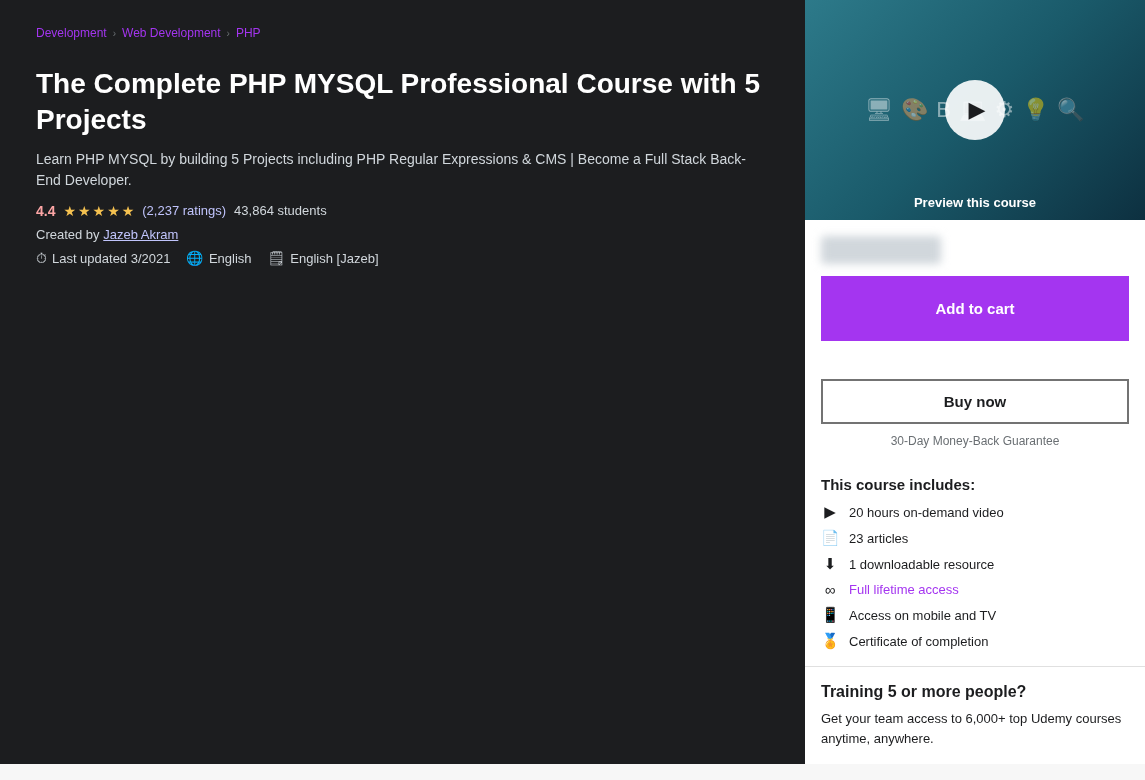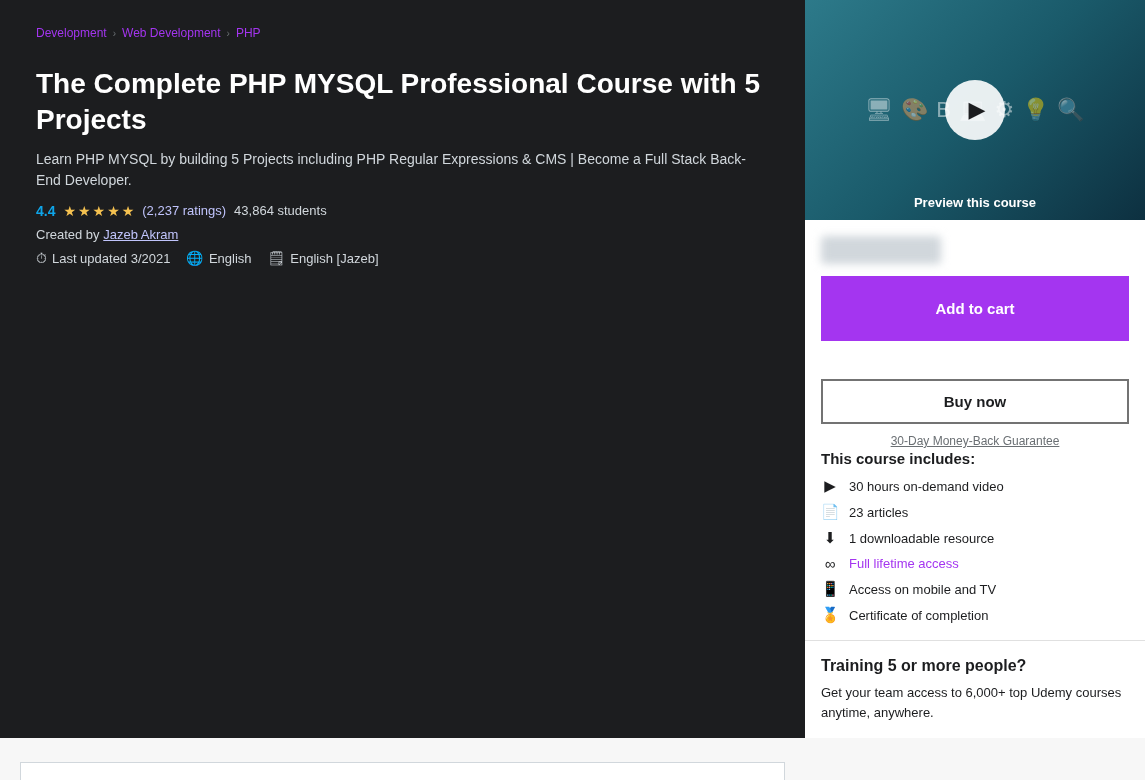--- a/index.html
+++ b/index.html
@@ -6,21 +6,21 @@
     body { font-family: "Segoe UI", Arial, sans-serif; background: #1c1d1f; color: #fff; font-size: 14px; }
 
     .breadcrumb { display: flex; align-items: center; gap: 6px; padding: 10px 16px; font-size: 12px; }
     .breadcrumb a { color: #a435f0; text-decoration: none; }
     .breadcrumb .sep { color: #6a6f73; font-size: 10px; }
 
     .hero { background: #1c1d1f; padding: 16px 16px 20px 16px; max-width: 760px; }
     .hero-title { font-size: 28px; font-weight: 700; line-height: 1.3; margin-bottom: 10px; color: #fff; }
     .hero-subtitle { font-size: 14px; color: #d1d7dc; margin-bottom: 12px; line-height: 1.5; }
     .rating-row { display: flex; align-items: center; gap: 8px; margin-bottom: 8px; }
-    .rating-num { color: #0ea5e9; font-weight: 700; font-size: 14px; }
+    .rating-num { color: #fca5a5; font-weight: 700; font-size: 14px; }
     .stars { display: flex; gap: 2px; }
     .star { color: #f4c150; font-size: 14px; }
     .rating-count { color: #c0c4fc; font-size: 13px; }
     .students { color: #d1d7dc; font-size: 13px; }
     .created-by { font-size: 13px; color: #d1d7dc; margin-bottom: 8px; }
     .created-by a { color: #c0c4fc; text-decoration: underline; }
     .meta-row { display: flex; align-items: center; gap: 16px; font-size: 13px; color: #d1d7dc; margin-bottom: 16px; }
     .meta-item { display: flex; align-items: center; gap: 5px; }
     .meta-icon { font-size: 14px; }
     .btn-row { display: flex; gap: 10px; flex-wrap: wrap; }
@@ -45,21 +45,21 @@
     .tech-icon { font-size: 22px; color: rgba(255,255,255,0.8); }
     .play-btn { width: 60px; height: 60px; background: rgba(255,255,255,0.9); border-radius: 50%; display: flex; align-items: center; justify-content: center; z-index: 10; }
     .play-btn::after { content: "▶"; color: #1c1d1f; font-size: 22px; margin-left: 4px; }
     .preview-label { position: absolute; bottom: 10px; left: 50%; transform: translateX(-50%); color: #fff; font-size: 13px; font-weight: 600; white-space: nowrap; }
 
     
     .sidebar-card { padding: 16px; }
     .price-blurred { height: 28px; background: #d1d7dc; border-radius: 4px; width: 120px; margin-bottom: 12px; filter: blur(4px); }
     .btn-add-cart { width: 100%; background: #a435f0; color: #fff; border: none; padding: 24px; font-size: 15px; font-weight: 700; cursor: pointer; margin-bottom: 10px; }
     .btn-buy-now { width: 100%; background: #fff; color: #1c1d1f; border: 2px solid #737373; padding: 12px; font-size: 15px; font-weight: 700; cursor: pointer; margin-bottom: 10px; margin-top: 28px; }
-    .money-back { text-align: center; font-size: 12px; color: #6a6f73; margin-bottom: 2px; text-decoration: underline; }
+    .money-back { text-align: center; font-size: 12px; color: #6a6f73; margin-bottom: 28px; }
 
     .course-includes-title { font-size: 15px; font-weight: 700; color: #1c1d1f; margin-bottom: 10px; }
     .includes-list { list-style: none; display: flex; flex-direction: column; gap: 8px; }
     .includes-item { display: flex; align-items: center; gap: 10px; font-size: 13px; color: #1c1d1f; }
     .includes-item a { color: #a435f0; text-decoration: none; }
     .inc-icon { font-size: 15px; color: #1c1d1f; flex-shrink: 0; width: 18px; text-align: center; }
 
     .training-section { padding: 16px; border-top: 1px solid #e0e0e0; }
     .training-title { font-size: 16px; font-weight: 700; color: #1c1d1f; margin-bottom: 8px; }
     .training-desc { font-size: 13px; color: #1c1d1f; line-height: 1.5; }
@@ -140,21 +140,21 @@
       <div class="price-blurred"></div>
       <button class="btn-add-cart">Add to cart</button>
       <button class="btn-buy-now">Buy now</button>
       <div class="money-back">30-Day Money-Back Guarantee</div>
 
       <div>
         <div class="course-includes-title">This course includes:</div>
         <ul class="includes-list">
         <li class="includes-item">
               <span class="inc-icon">▶</span>
-              <span>30 hours on-demand video</span>
+              <span>20 hours on-demand video</span>
             </li>
             <li class="includes-item">
               <span class="inc-icon">📄</span>
               <span>23 articles</span>
             </li>
             <li class="includes-item">
               <span class="inc-icon">⬇</span>
               <span>1 downloadable resource</span>
             </li>
             <li class="includes-item">

